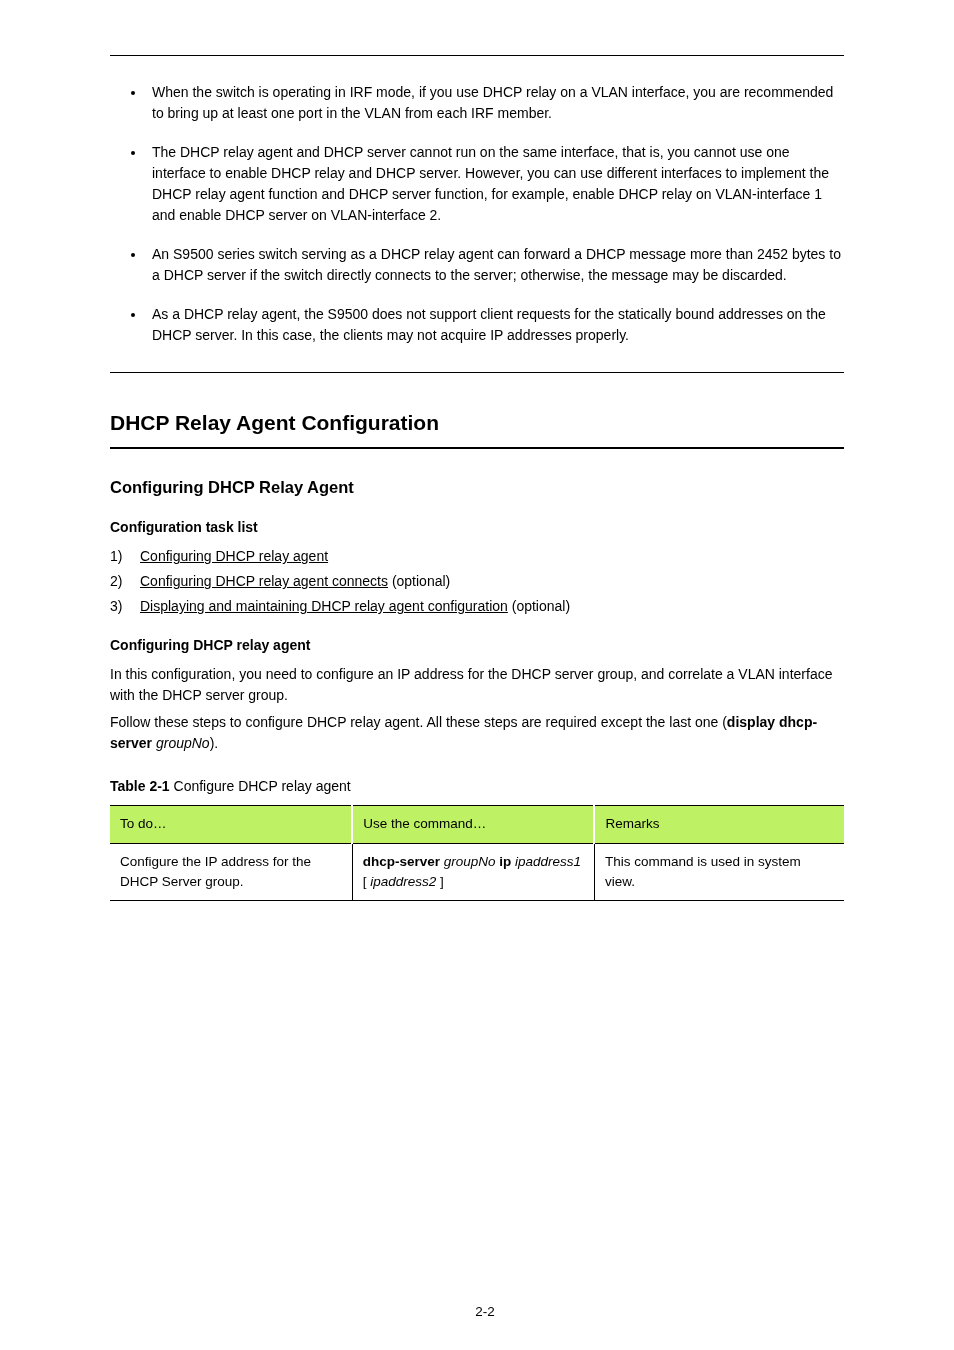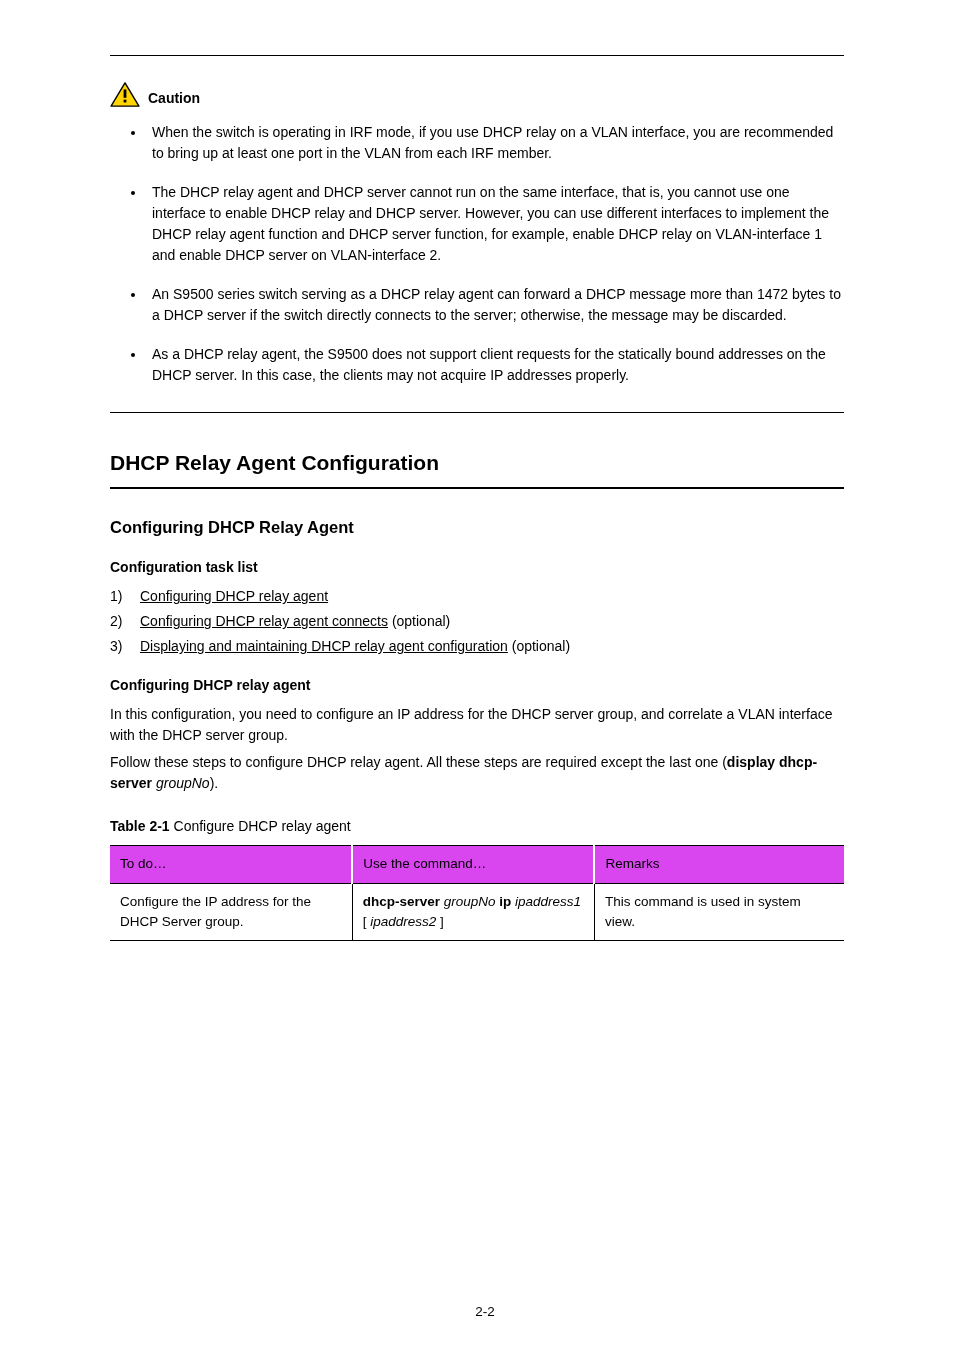--- a/index.html
+++ b/index.html
@@ -105,21 +105,21 @@
     font-weight: bold;
     font-size: 14px;
     margin: 22px 0 8px 0;
   }
   table.cfg {
     width: 100%;
     border-collapse: collapse;
     font-size: 13.5px;
   }
   table.cfg th {
-    background: #d946ef;
+    background: #bef264;
     text-align: left;
     font-weight: normal;
     padding: 8px 10px;
     border-top: 1.5px solid #000;
     border-bottom: 1px solid #000;
     vertical-align: top;
   }
   table.cfg td {
     padding: 8px 10px;
     border-bottom: 1px solid #000;
@@ -140,35 +140,25 @@
     text-align: center;
     font-size: 13.5px;
   }
 </style>
 </head>
 <body>
 
 <div class="page">
   <div class="top-rule"></div>
 
-  <div class="caution-row">
-    <span>
-      <svg class="caution-icon" viewBox="0 0 32 28">
-        <polygon points="16,1 31,26 1,26" fill="#ffd400" stroke="#000" stroke-width="1.5" stroke-linejoin="round"></polygon>
-        <rect x="14.5" y="8" width="3" height="9" fill="#000"></rect>
-        <rect x="14.5" y="19" width="3" height="3" fill="#000"></rect>
-      </svg>
-    </span>
-    <span class="caution-label">Caution</span>
-  </div>
 
   <ul class="bullets">
     <li>When the switch is operating in IRF mode, if you use DHCP relay on a VLAN interface, you are recommended to bring up at least one port in the VLAN from each IRF member.</li>
     <li>The DHCP relay agent and DHCP server cannot run on the same interface, that is, you cannot use one interface to enable DHCP relay and DHCP server. However, you can use different interfaces to implement the DHCP relay agent function and DHCP server function, for example, enable DHCP relay on VLAN-interface 1 and enable DHCP server on VLAN-interface 2.</li>
-    <li>An S9500 series switch serving as a DHCP relay agent can forward a DHCP message more than 1472 bytes to a DHCP server if the switch directly connects to the server; otherwise, the message may be discarded.</li>
+    <li>An S9500 series switch serving as a DHCP relay agent can forward a DHCP message more than 2452 bytes to a DHCP server if the switch directly connects to the server; otherwise, the message may be discarded.</li>
     <li>As a DHCP relay agent, the S9500 does not support client requests for the statically bound addresses on the DHCP server. In this case, the clients may not acquire IP addresses properly.</li>
   </ul>
 
   <div class="after-caution-rule"></div>
 
   <div class="h2 first">DHCP Relay Agent Configuration</div>
   <div class="h2-underline"></div>
 
   <div class="h3">Configuring DHCP Relay Agent</div>
 

